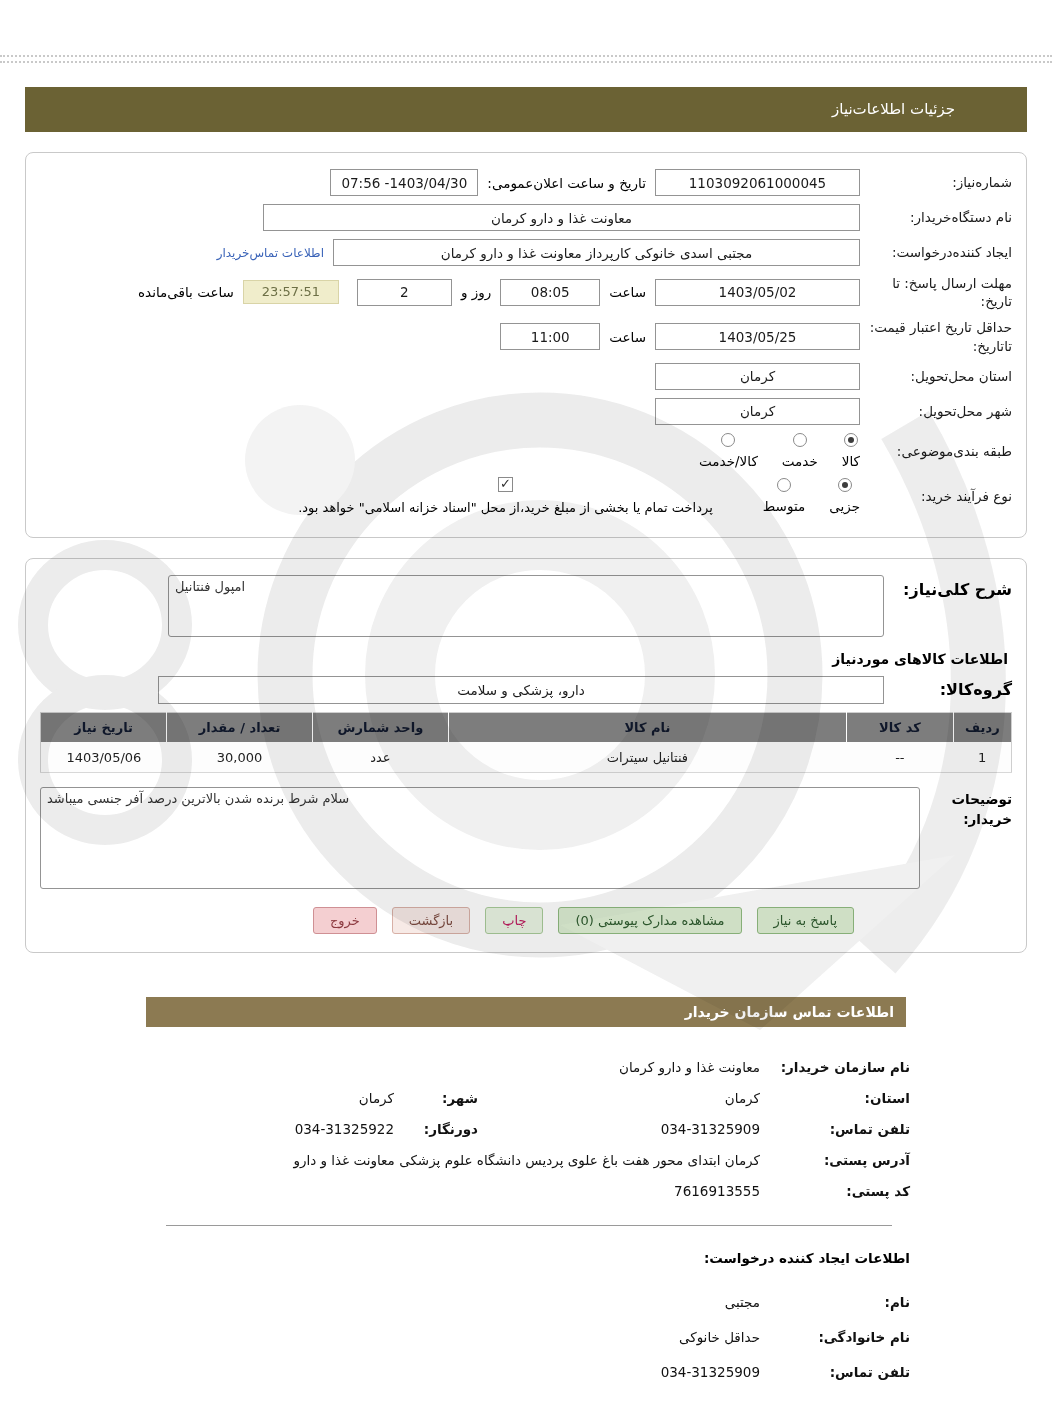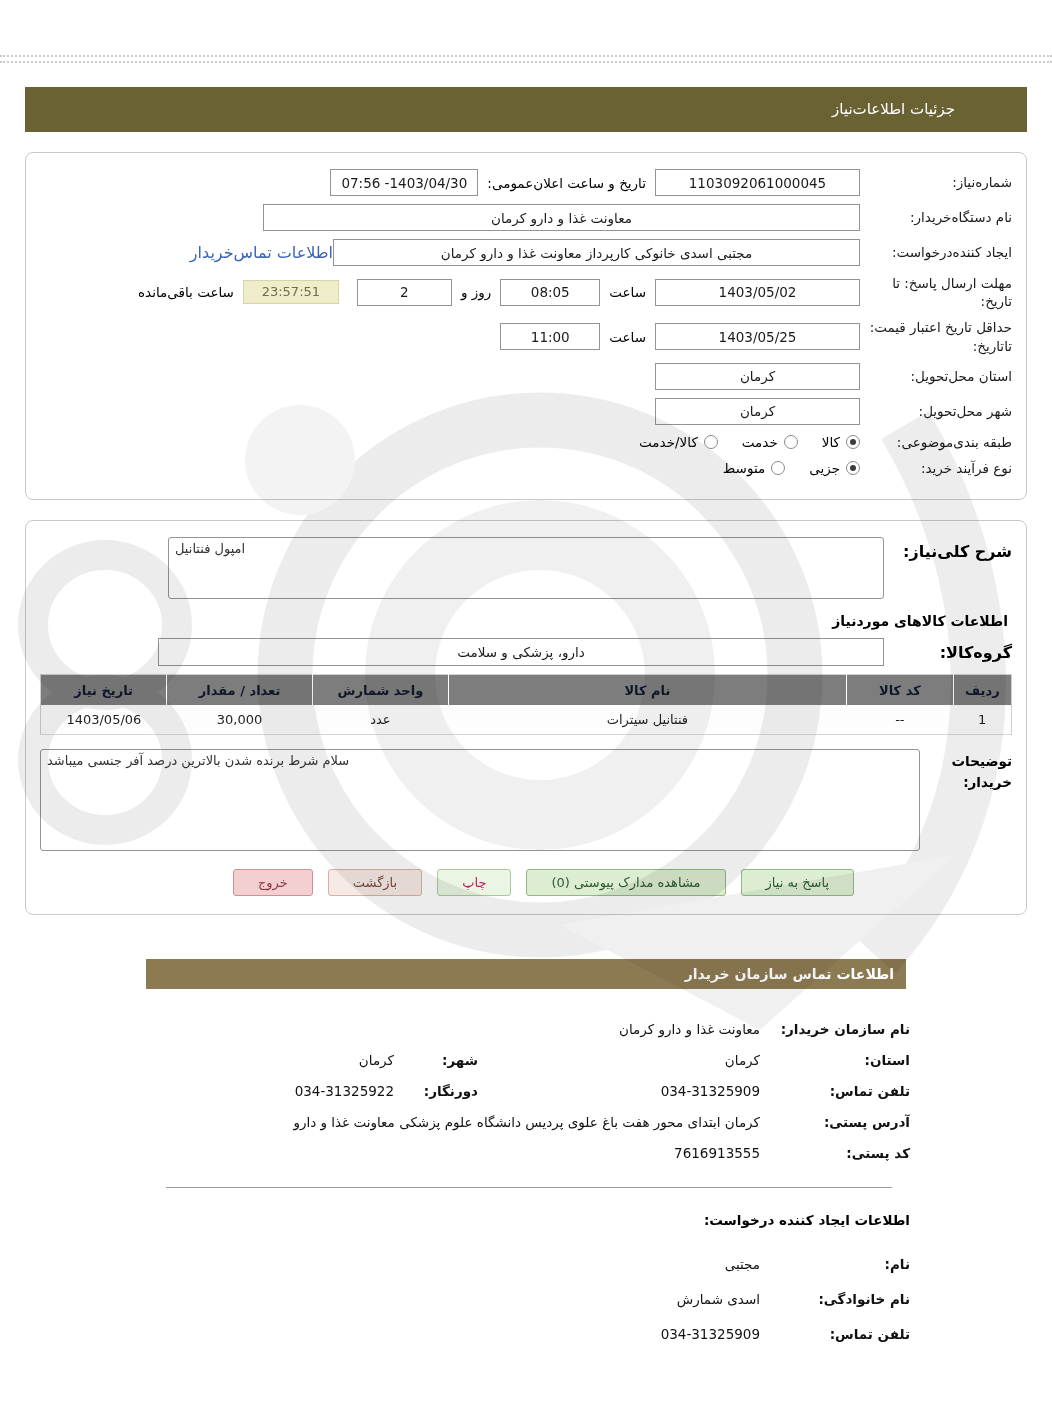--- a/index.html
+++ b/index.html
@@ -19,26 +19,26 @@
   .panel { margin:20px 25px 0; border:1px solid #c9c9c9; border-radius:8px; padding:16px 14px 14px; }
 
   .frow { display:flex; align-items:center; margin-bottom:8px; }
   .frow.top { align-items:flex-start; }
   .flabel { width:152px; flex-shrink:0; font-size:13.5px; color:#1a1a1a; line-height:1.35; white-space:pre-line; }
   .inp { height:27px; border:1px solid #949494; background:#fff; font-family:inherit; font-size:13.5px;
          text-align:center; color:#1a1a1a; padding:0 8px; }
   .ltr { direction:ltr; }
   .w205{width:205px}.w148{width:148px}.w597{width:597px}.w527{width:527px}.w100{width:100px}.w95{width:95px}
   .midlabel { font-size:13.5px; padding:0 9px; white-space:nowrap; }
-  .link { color:#3a63b8; font-size:16px; margin-right:0; cursor:pointer; white-space:nowrap;text-align:right; }
+  .link { color:#3a63b8; font-size:12px; margin-right:9px; cursor:pointer; white-space:nowrap;text-align:right; }
   .remain-box { width:96px; height:24px; background:#f0edcb; border:1px solid #d9d4a7; color:#6d7046;
                 font-size:13px; text-align:center; line-height:22px; margin-right:18px; }
   .remain-label { font-size:13.5px; margin-right:9px; }
 
-  .opt { display:flex; align-items:center; gap:6px; margin-left:24px; font-size:13.5px; }
+  .opt { display:flex; align-items:center; gap:6px; margin-left:24px; font-size:13.5px;flex-direction:column; }
   .opt-check { display:flex; align-items:center; gap:8px; font-size:13px; }
   .radio { width:14px; height:14px; border:1px solid #8a8a8a; border-radius:50%; background:#fff; position:relative; flex-shrink:0; cursor:pointer; }
   .radio.checked::after { content:""; position:absolute; inset:3px; border-radius:50%; background:#3c3c3c; }
   .checkbox { width:15px; height:15px; border:1px solid #8a8a8a; background:#fff; position:relative; flex-shrink:0; cursor:pointer; }
   .checkbox.checked::after { content:"✓"; position:absolute; top:-2px; left:1px; font-size:13px; font-weight:bold; color:#2f2f2f; }
 
   .flabel2 { width:128px; flex-shrink:0; font-weight:bold; font-size:16px; padding-top:5px; }
   .flabel3 { width:92px; flex-shrink:0; font-weight:bold; font-size:13.5px; white-space:pre-line; padding-top:2px; line-height:1.5; }
   .ta { border:1px solid #949494; border-radius:3px; background:#fff; font-family:inherit; font-size:13px;
         padding:3px 6px; resize:none; direction:rtl; text-align:left; color:#333; }
@@ -48,21 +48,21 @@
   .inp.group { width:726px; height:28px; }
 
   .goods-table { width:100%; border-collapse:collapse; margin:6px 0 14px; border:1px solid #cfcfcf; }
   .goods-table th { background:#7d7d7d; color:#0f172a; font-size:13px; font-weight:bold; height:30px; border-inline-start:1px solid #fff; }
   .goods-table th:first-child { border-inline-start:none; }
   .goods-table td { background:#fdfdfd; font-size:13px; height:30px; text-align:center; color:#222;
                     border-bottom:1px solid #d8d8d8; }
   .c-radif{width:6%}.c-code{width:11%}.c-name{width:41%}.c-unit{width:14%}.c-qty{width:15%}.c-date{width:13%}
 
   .btn-row { display:flex; align-items:center; gap:15px; margin:18px 158px 8px 0; }
-  .btn { height:27px; border-radius:3px; font-family:inherit; font-size:13px; padding:0 24px; cursor:pointer; white-space:nowrap; }
+  .btn { height:27px; border-radius:3px; font-family:inherit; font-size:13px; padding:0 16px; cursor:pointer; white-space:nowrap; }
   .btn.green { background:#dcedd2; border:1px solid #8fba80; color:#2d5a2d; }
   .btn.green-light { background:#eaf5e3; border:1px solid #a9cb9a; color:#be185d; }
   .btn.rose { background:#f7eae6; border:1px solid #d8b0a6; color:#7c4a40; }
   .btn.pink { background:#f4cfd1; border:1px solid #cf9094; color:#8c3a40; }
 
   .contact-bar { margin:44px auto 0; width:760px; height:30px; background:#8c7a52; color:#fff;
                  font-weight:bold; font-size:14px; line-height:30px; text-align:right; padding-right:12px; }
   .contact-block { width:768px; margin:32px 142px 0 auto; }
   .crow { display:flex; align-items:flex-start; margin-bottom:15px; font-size:13.5px; color:#111; }
   .clabel { width:150px; font-weight:bold; flex-shrink:0; }
@@ -158,20 +158,24 @@
 
       <div class="frow">
         <div class="flabel">نوع فرآیند خرید:</div>
         <div class="opt">
           <span class="radio checked"></span>
           <span>جزیی</span>
         </div>
         <div class="opt">
           <span class="radio"></span>
           <span>متوسط</span>
+        </div>
+        <div class="opt opt-check" style="margin-right:26px;">
+          <span class="checkbox checked"></span>
+          <span>پرداخت تمام یا بخشی از مبلغ خرید،از محل "اسناد خزانه اسلامی" خواهد بود.</span>
         </div>
       </div>
     </div>
 
     <div class="panel" style="padding-bottom:10px;">
 
       <div class="frow top">
         <div class="flabel2">شرح کلی‌نیاز:</div>
         <textarea class="ta desc" readonly="" style="">امپول فنتانیل</textarea>
       </div>
@@ -253,21 +257,21 @@
     <hr class="divider">
 
     <div class="creator-block">
       <div class="cheading">اطلاعات ایجاد کننده درخواست:</div>
       <div class="crow">
         <div class="clabel">نام:</div>
         <div class="cvalue">مجتبی</div>
       </div>
       <div class="crow">
         <div class="clabel">نام خانوادگی:</div>
-        <div class="cvalue">اسدی شمارش</div>
+        <div class="cvalue">حداقل خانوکی</div>
       </div>
       <div class="crow">
         <div class="clabel">تلفن تماس:</div>
         <div class="cvalue num">034-31325909</div>
       </div>
     </div>
 
   </div>
 
   <svg class="watermark" viewBox="0 0 1052 680" xmlns="http://www.w3.org/2000/svg" aria-hidden="true">

